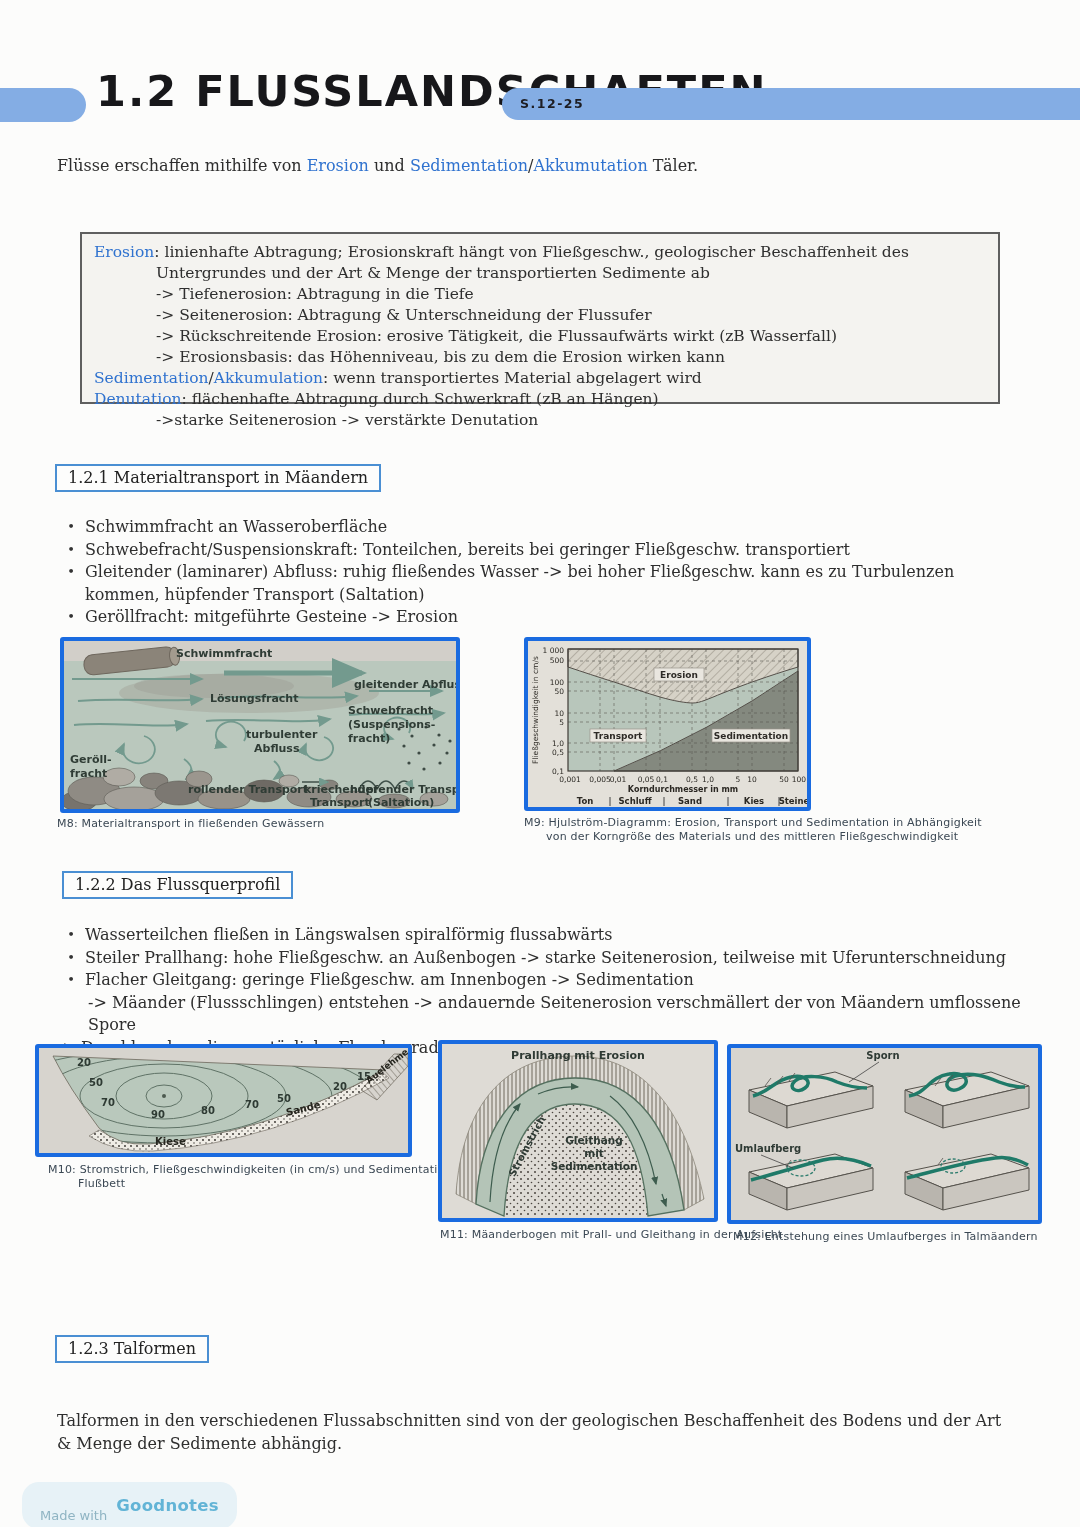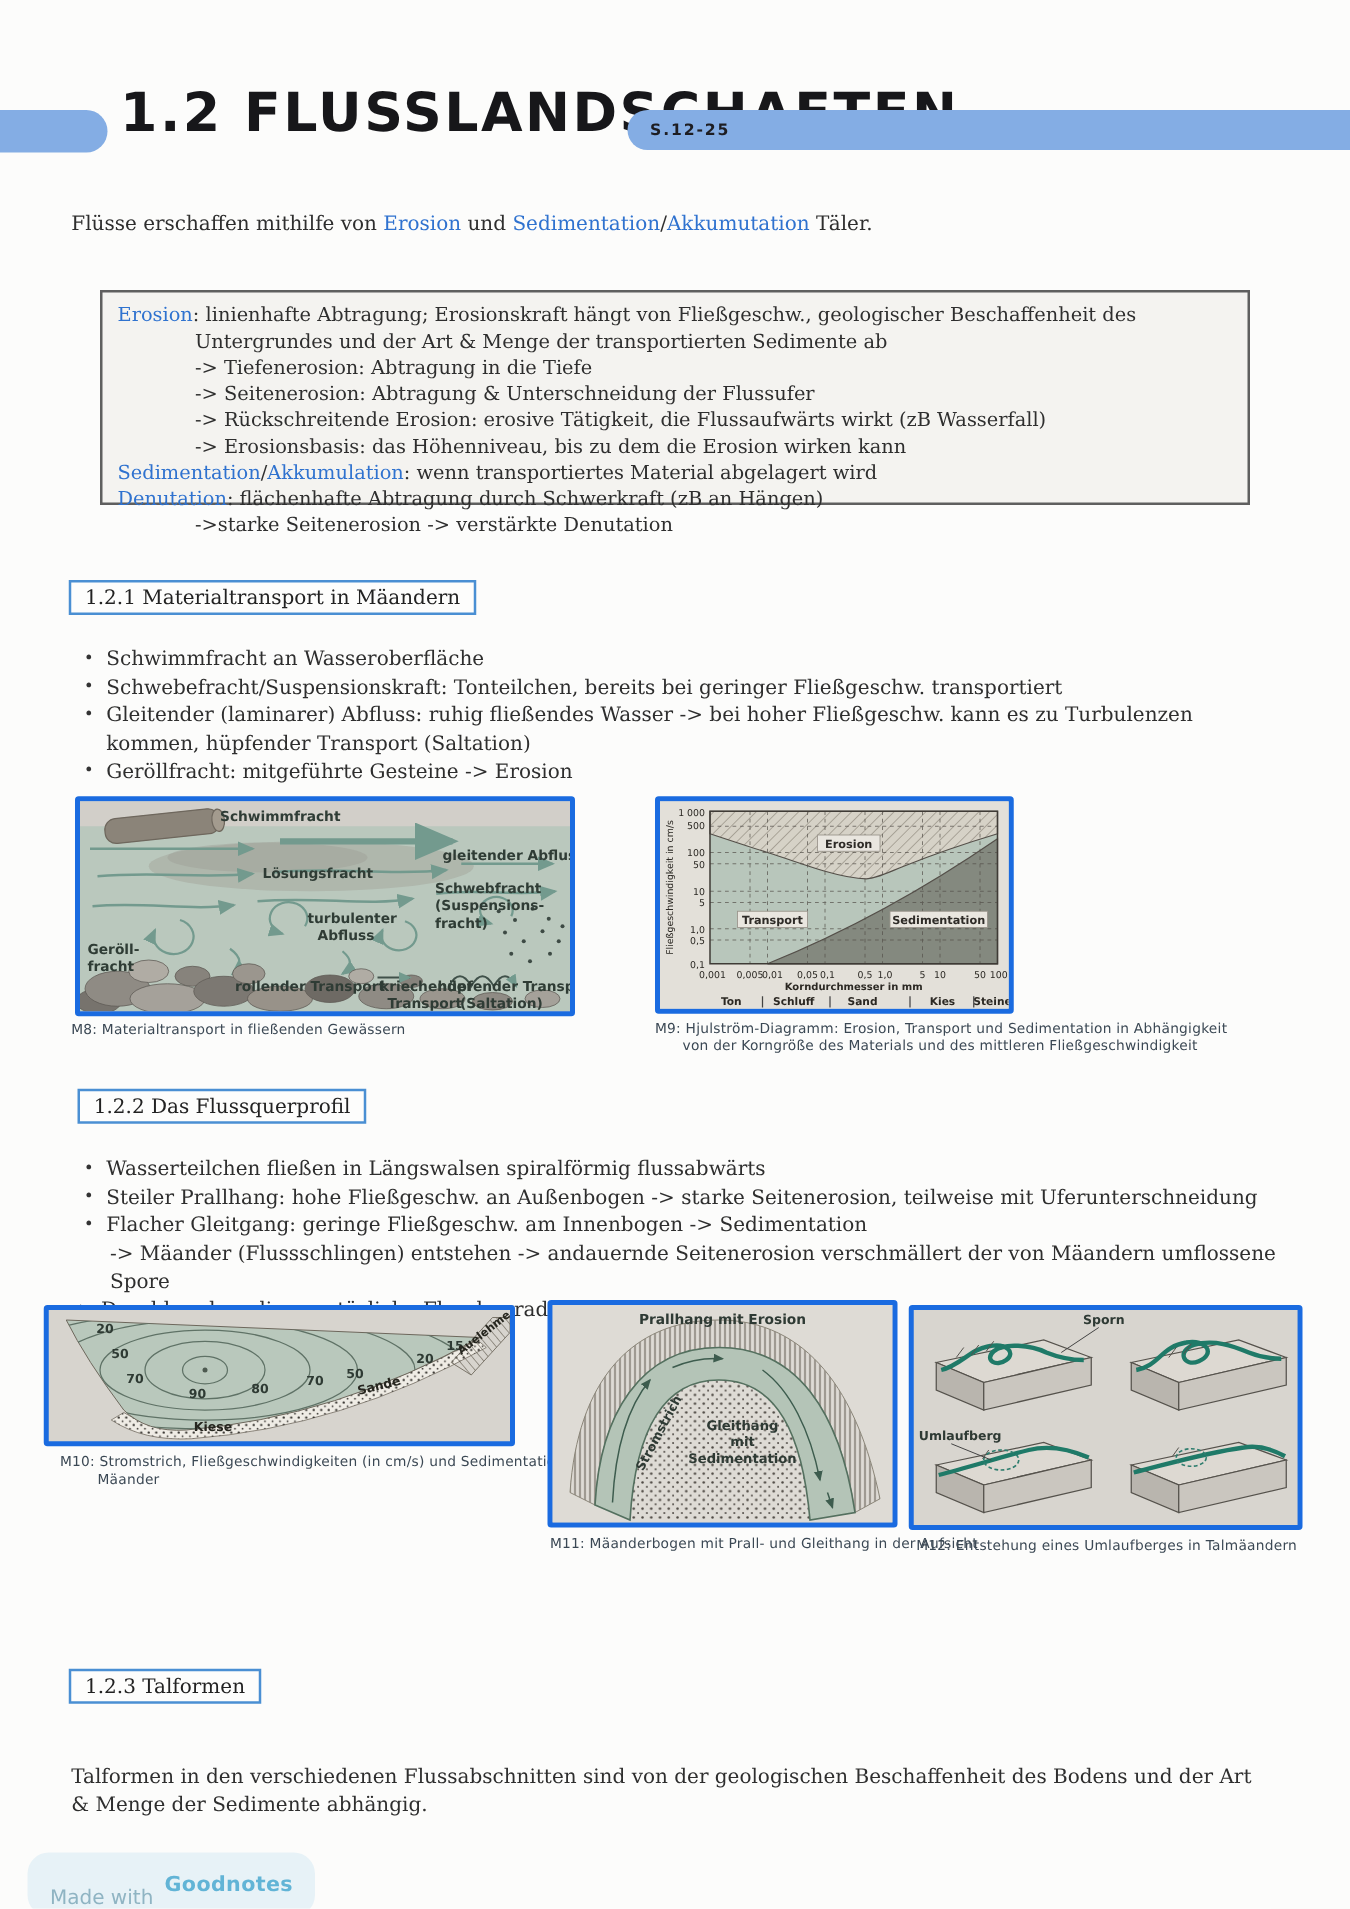--- a/index.html
+++ b/index.html
@@ -12,21 +12,21 @@
   .page-title{position:absolute;left:96px;top:66px;font-family:"DejaVu Sans",sans-serif;
         font-weight:700;font-size:43px;letter-spacing:2px;color:#17171a;
         text-transform:uppercase;white-space:nowrap;}
   .title-band{position:absolute;left:502px;top:88px;width:578px;height:32px;
         background:#84ade4;border-radius:16px 0 0 16px;}
   .page-ref{position:absolute;left:18px;top:8px;font-family:"DejaVu Sans",sans-serif;
         font-size:12.5px;font-weight:700;letter-spacing:1.5px;color:#1d1d22;}
 
   
   .term{color:#2f72cf;}
-  .intro{position:absolute;left:57px;top:169px;width:960px;font-size:16px;}
+  .intro{position:absolute;left:57px;top:156px;width:960px;font-size:16px;}
 
   .def-box{position:absolute;left:80px;top:232px;width:920px;height:172px;box-sizing:border-box;
         background:#f4f3f0;border:2px solid #5f5f5f;padding:8px 0 6px 12px;
         font-size:15.5px;line-height:21px;}
   .def-hang{padding-left:62px;text-indent:-62px;}
   .def-sub{padding-left:62px;}
 
   .sec-box{position:absolute;border:2px solid #4a8fd3;background:#fdfdfc;
         padding:2px 11px 3px 11px;font-size:16px;color:#222;}
   .sec-121{left:55px;top:464px;}
@@ -59,21 +59,21 @@
   .cap-m9{left:524px;top:816px;}
   .cap-m9 .l2{padding-left:22px;}
   .cap-m10{left:48px;top:1163px;}
   .cap-m10 .l2{padding-left:30px;}
   .cap-m11{left:440px;top:1228px;}
   .cap-m12{left:733px;top:1230px;}
 
   
   .footer-pill{position:absolute;left:22px;top:1482px;display:inline-flex;align-items:center;gap:9px;
         background:#e7f2f7;border-radius:17px;padding:6px 18px;font-family:"DejaVu Sans",sans-serif;}
-  .made{font-size:16px;color:#8fb4c3;margin-top:20px;}
+  .made{font-size:13px;color:#8fb4c3;margin-top:20px;}
   .brand{font-size:16.5px;font-weight:600;color:#62b4d6;letter-spacing:0.3px;}
 
   
   .svg-lbl{font-family:"DejaVu Sans",sans-serif;font-weight:600;fill:#2f3c35;}
 </style>
 </head>
 <body>
 
 <div class="page">
 
@@ -367,21 +367,21 @@
 
       <g font-family="DejaVu Sans, sans-serif" font-size="10" font-weight="700" fill="#26261f">
         <text x="116" y="97">Kiese</text>
         <text x="248" y="68" transform="rotate(-14 248 68)">Sande</text>
         <text x="330" y="36" transform="rotate(-38 330 36)" font-size="9">Auelehme</text>
       </g>
     </svg>
   </div>
   <div class="cap cap-m10">
     <div class="l1">M10: Stromstrich, Fließgeschwindigkeiten (in cm/s) und Sedimentation im asymetrischen</div>
-    <div class="l2">Mäander</div>
+    <div class="l2">Flußbett</div>
   </div>
 
   <div class="fig fig-m11">
     <svg width="272" height="174" viewBox="0 0 272 174">
       <defs>
         <pattern id="hatchV" width="4" height="8" patternUnits="userSpaceOnUse">
           <line x1="2" y1="0" x2="2" y2="8" stroke="#6d675c" stroke-width="1"></line>
         </pattern>
         <pattern id="dotsP" width="7" height="7" patternUnits="userSpaceOnUse">
           <circle cx="2" cy="2" r="1" fill="#4a4540"></circle>

